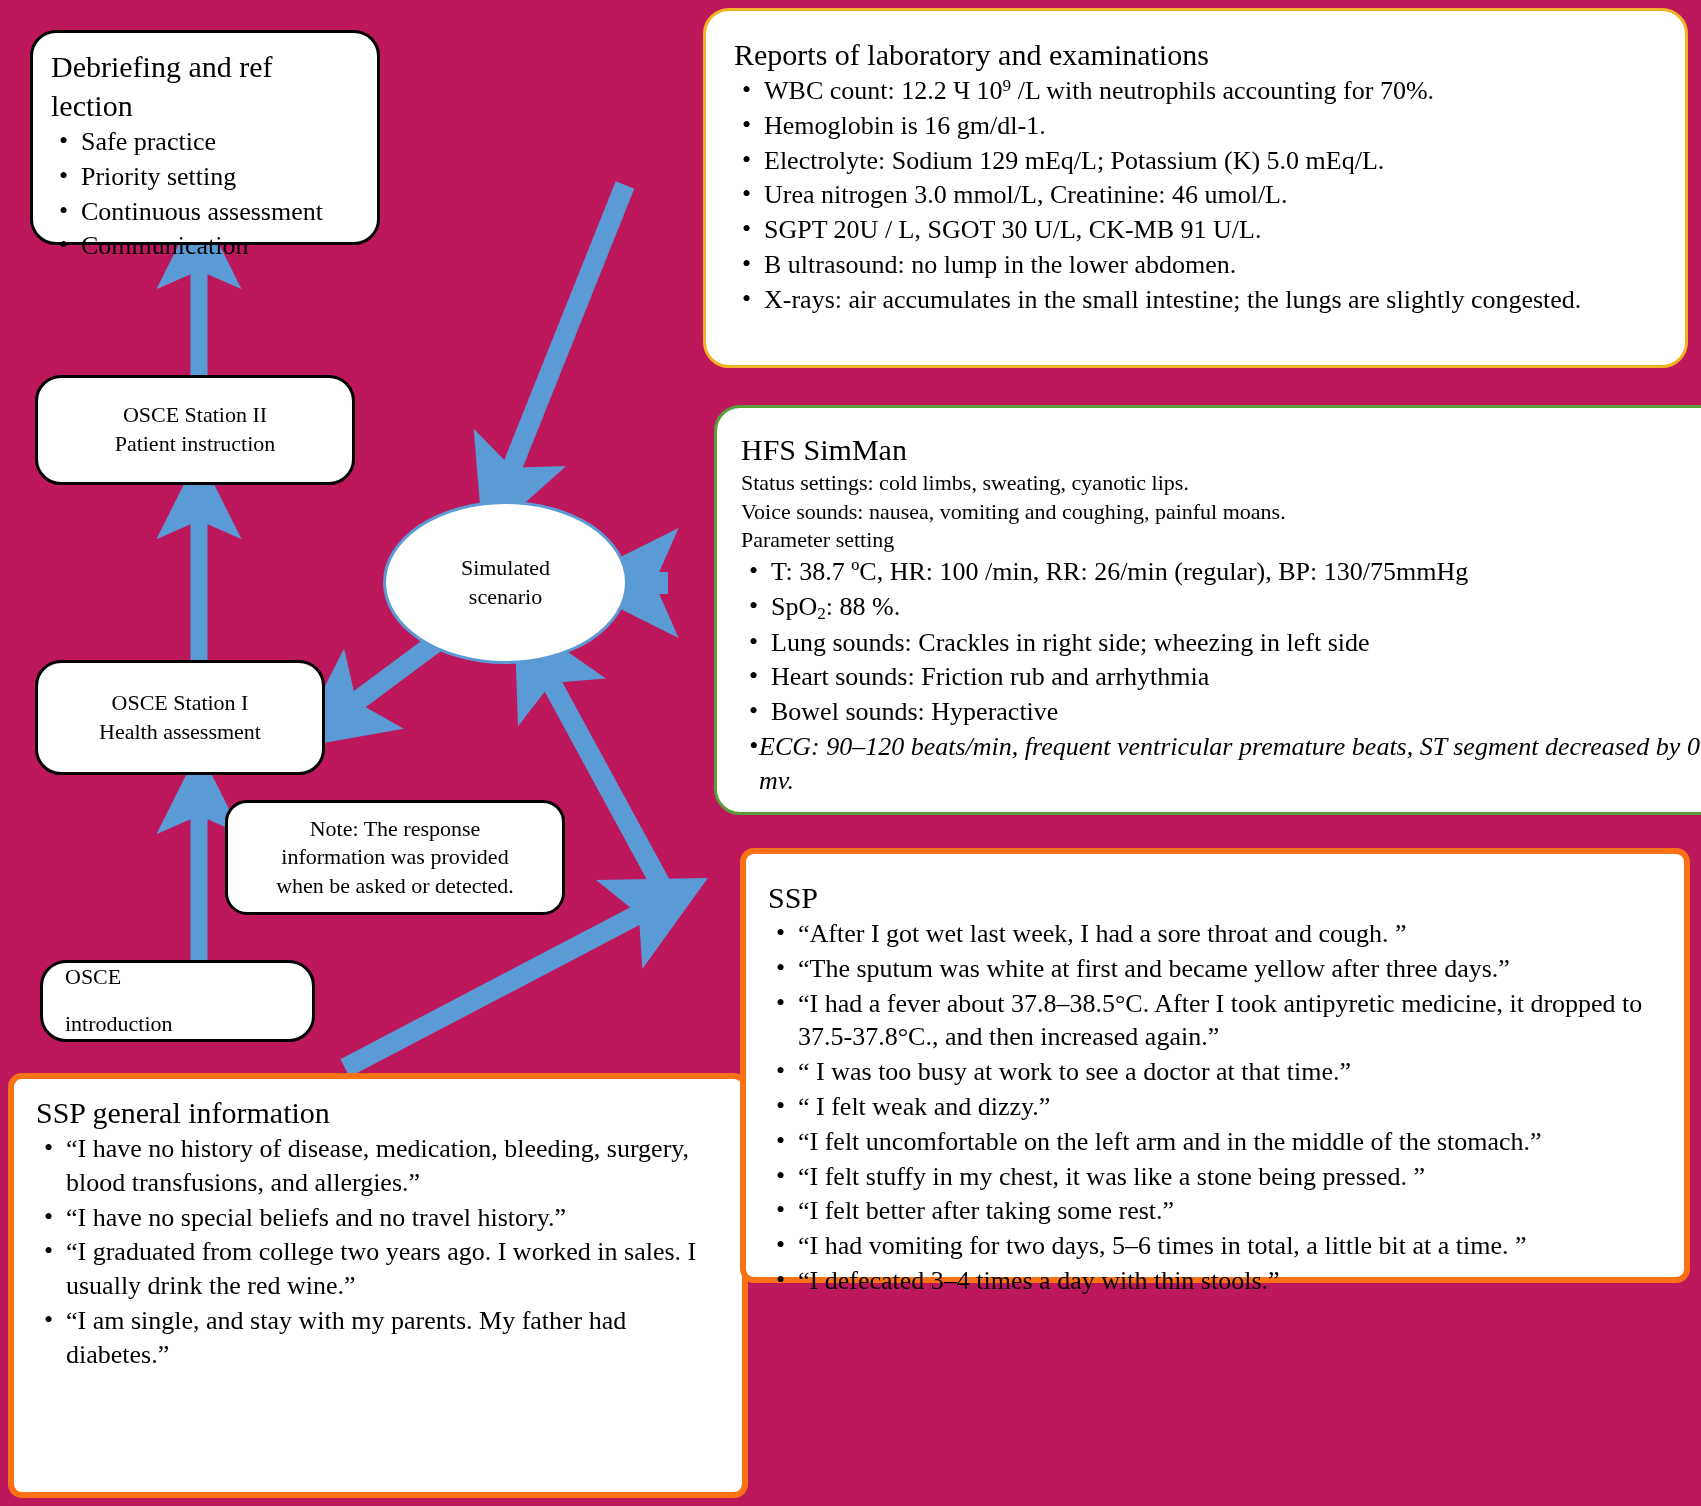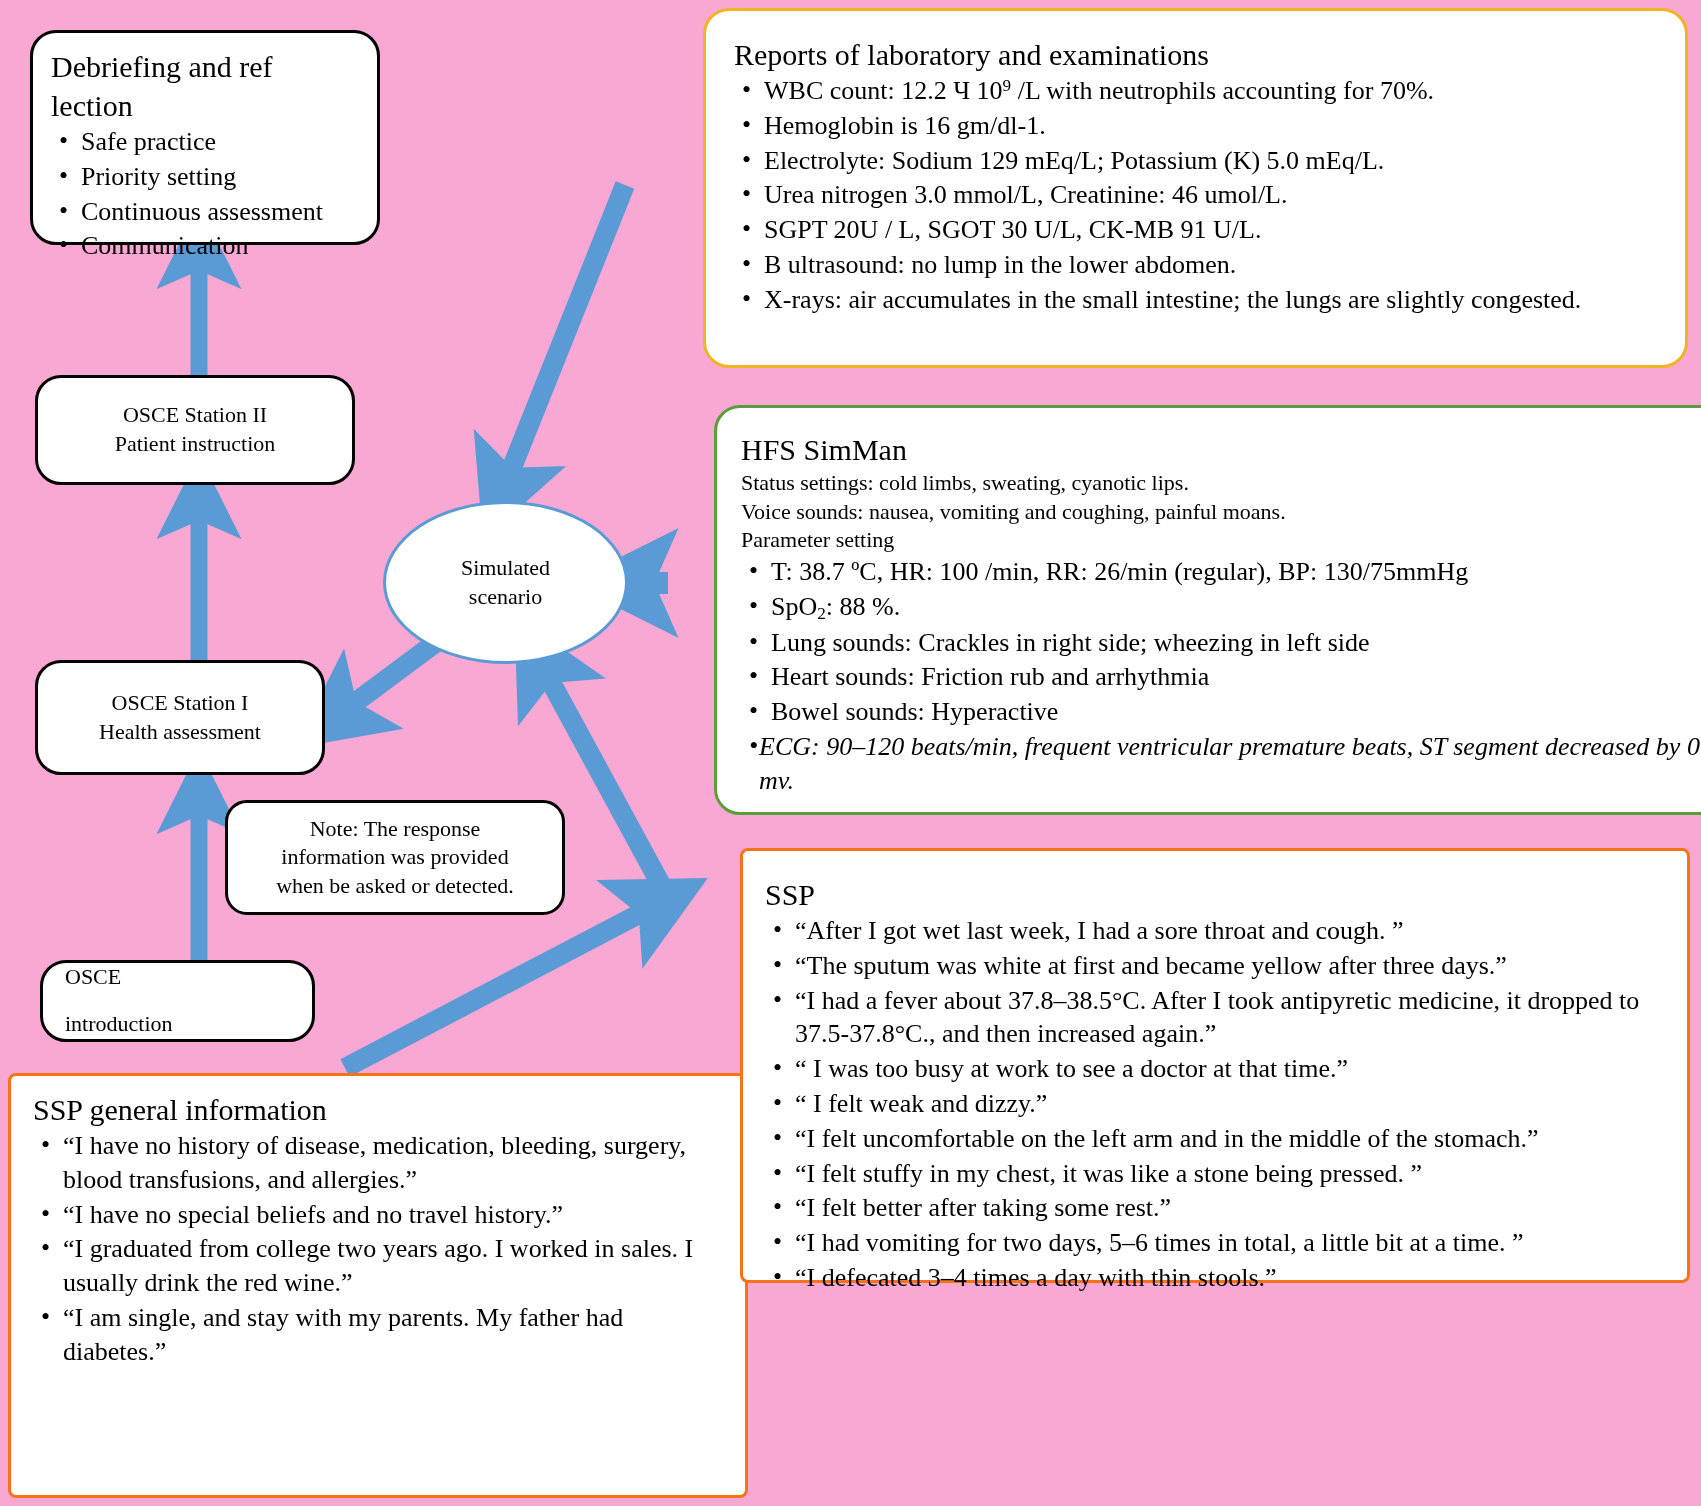--- a/index.html
+++ b/index.html
@@ -8,21 +8,21 @@
     background: #ffffff;
   }
   body {
     font-family: "Liberation Serif", "DejaVu Serif", serif;
     color: #000000;
   }
   #canvas {
     position: relative;
     width: 1701px;
     height: 1506px;
-    background: #f9a8d4;
+    background: #be185d;
     overflow: hidden;
   }
   #arrow-layer {
     position: absolute;
     left: 0; top: 0;
     width: 1701px;
     height: 1506px;
     pointer-events: none;
   }
   .node {
@@ -40,22 +40,22 @@
   }
   .box-yellow {
     border: 3px solid #f0b323;
     border-radius: 26px;
   }
   .box-green {
     border: 3px solid #5a9e3a;
     border-radius: 26px;
   }
   .box-blue {
-    border: 3px solid #f97316;
-    border-radius: 8px;
+    border: 6px solid #f97316;
+    border-radius: 14px;
   }
   .ellipse {
     border: 3px solid #5b9bd5;
     border-radius: 50%;
     display: flex;
     align-items: center;
     justify-content: center;
     text-align: center;
     background: #ffffff;
   }

